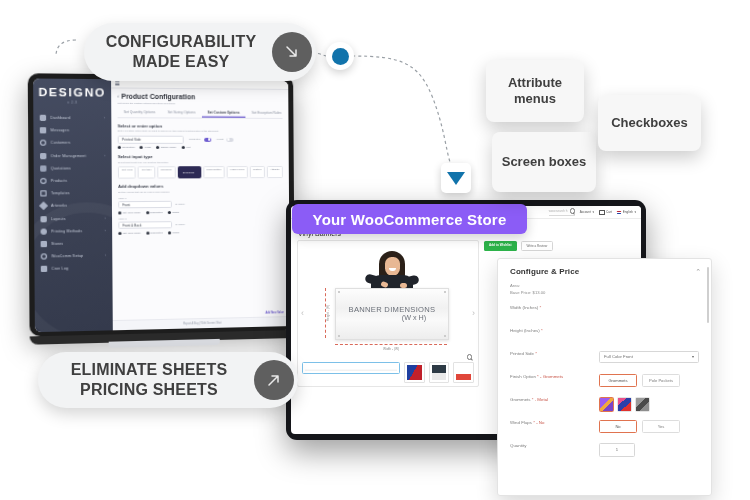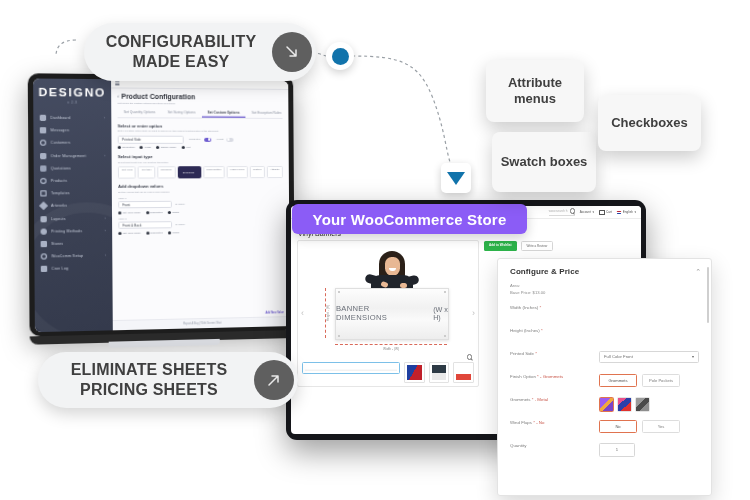--- a/index.html
+++ b/index.html
@@ -191,21 +191,21 @@
     border-radius:9px 9px 4px 4px;
   }
   .p-armL{position:absolute;left:0px;top:25px;width:22px;height:9px;background:#20242b;border-radius:5px;transform:rotate(16deg);}
   .p-armR{position:absolute;right:-2px;top:26px;width:22px;height:9px;background:#20242b;border-radius:5px;transform:rotate(-14deg);}
   .p-handL{position:absolute;left:16px;top:31px;width:7px;height:5px;background:#e8b894;border-radius:3px;transform:rotate(20deg);}
   .p-handR{position:absolute;right:10px;top:32px;width:7px;height:5px;background:#e8b894;border-radius:3px;}
   .banner-sheet{
     position:absolute;left:22px;top:38px;width:112px;height:50px;
     background:linear-gradient(180deg,#fdfdfd 0%,#f1f1f1 38%,#fafafa 62%,#ededed 100%);
     border:.7px solid #dfdfdf;
-    display:flex;flex-direction:row;align-items:center;justify-content:center;
+    display:flex;flex-direction:column;align-items:center;justify-content:center;
     box-shadow:0 1px 3px rgba(0,0,0,.12);
   }
   .banner-sheet .bt1{font-size:7.6px;color:#6a6f78;letter-spacing:.3px;line-height:1.15;}
   .banner-sheet .bt2{font-size:7.2px;color:#6a6f78;line-height:1.15;margin-left:44px;}
   .bgrom{position:absolute;width:1.6px;height:1.6px;border-radius:50%;background:#c3c3c3;}
   .dimH{
     position:absolute;left:12px;top:38px;height:50px;border-left:.7px dashed #d96a5a;
   }
   .dimH span{
     position:absolute;left:-6.5px;top:50%;transform:translateY(-50%) rotate(-90deg);
@@ -769,21 +769,21 @@
   <div class="pill" id="pill-pricing">
     <div class="pill-txt">ELIMINATE SHEETS PRICING SHEETS</div>
     <div class="pill-btn">
       <svg width="16" height="16" viewBox="0 0 16 16">
         <path d="M3 13 L12 4 M6 4 L12 4 L12 10" stroke="#e9e9e9" stroke-width="1.5" fill="none" stroke-linecap="round" stroke-linejoin="round"></path>
       </svg>
     </div>
   </div>
 
   <div class="card" id="card-dropdown">Attribute menus</div>
-  <div class="card" id="card-swatch">Swatch boxes</div>
+  <div class="card" id="card-swatch">Screen boxes</div>
   <div class="card" id="card-check">Checkboxes</div>
 
   <div class="dot-blue">
       <i></i>
     </div>
   <div class="tri-marker">
       <i></i>
     </div>
 
 </div>

